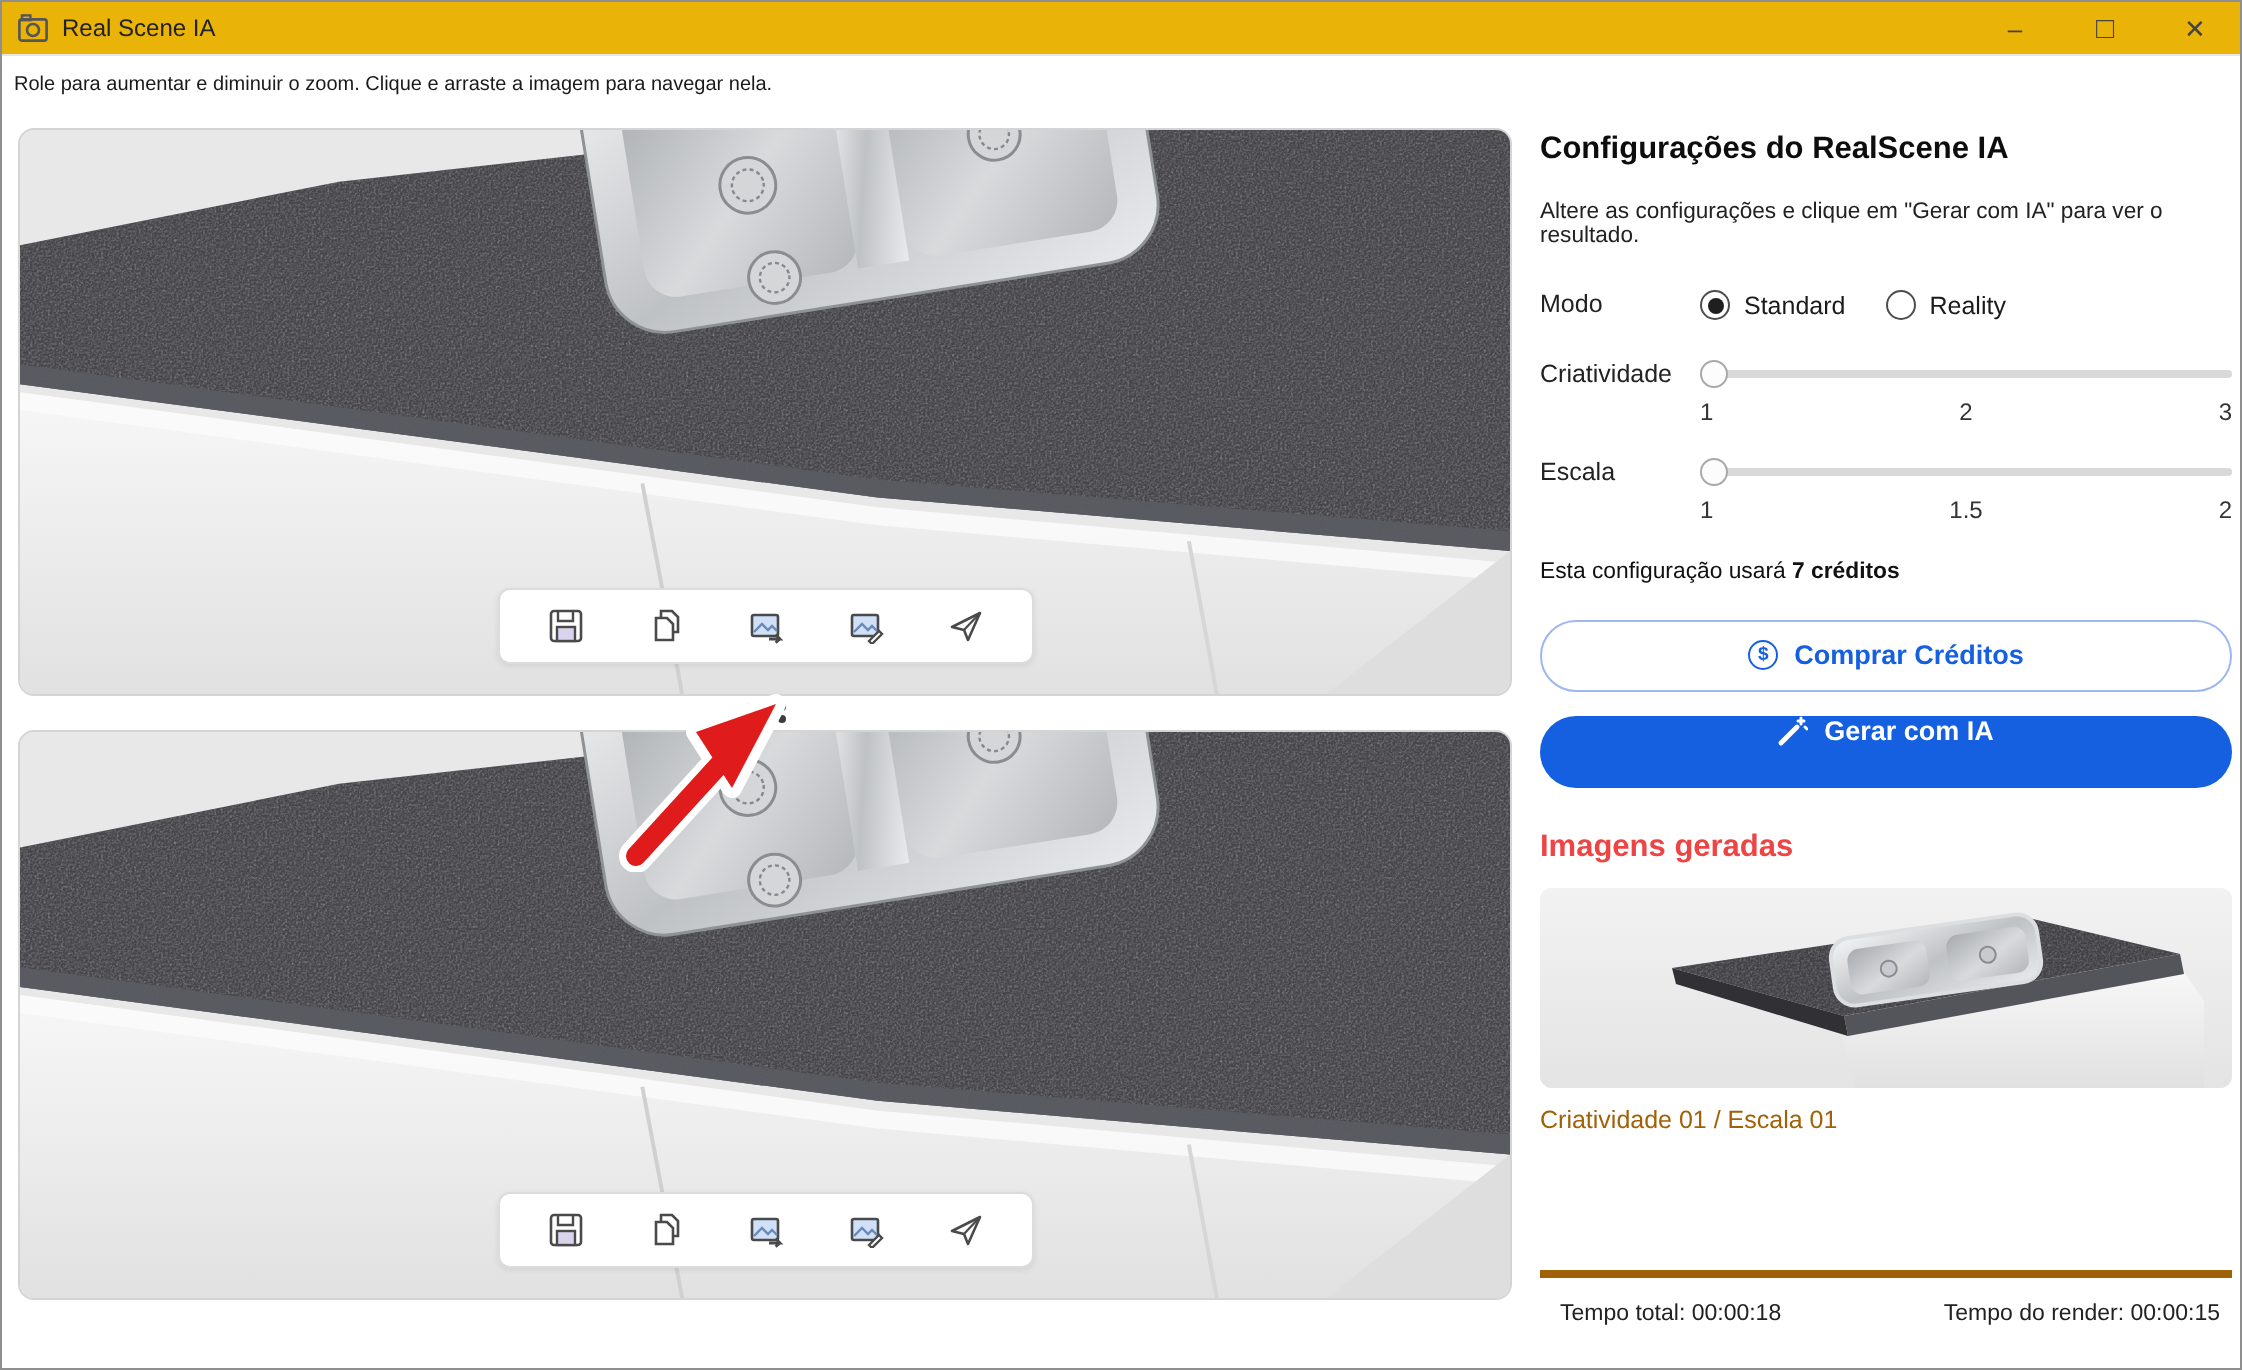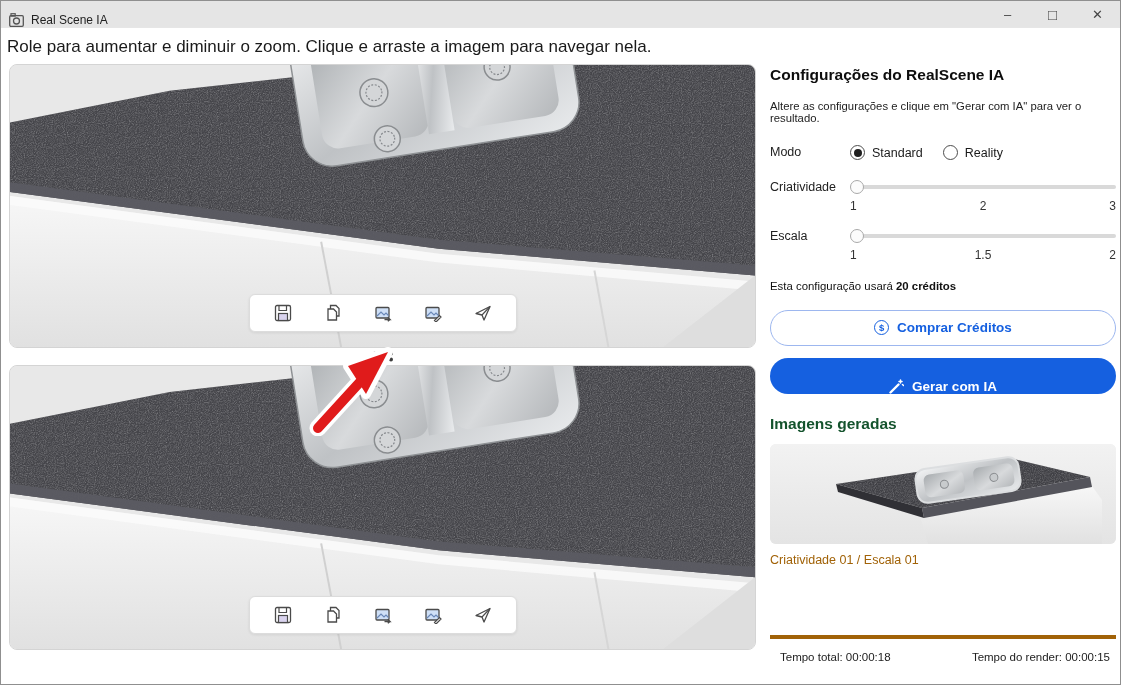--- a/index.html
+++ b/index.html
@@ -5,36 +5,36 @@
   * { margin:0; padding:0; box-sizing:border-box; }
   html,body { width:1121px; height:685px; overflow:hidden; }
   body {
     position:relative; background:#fff;
     border:1px solid #8f8f8f;
     font-family:"Liberation Sans", sans-serif;
     color:#1a1a1a;
   }
   
   .titlebar{
-    height:27px; display:flex; align-items:flex-end;
-    background:#e5e5e5; border-bottom:1px solid #e6e6e6;
+    height:27px; display:flex; align-items:center;
+    background:#eab308; border-bottom:1px solid #e6e6e6;
     padding-left:8px; font-size:12px; color:#222;
   }
   .app-icon{ display:flex; margin-right:7px; }
   .tb-spacer{ flex:1; }
   .tb-btn{
     width:45px; height:26px; display:flex; align-items:center; justify-content:center;
     background:none; border:none; font-size:13px; color:#444; cursor:pointer;
     font-family:"Liberation Sans", sans-serif;
   }
   .tb-btn.max{ font-size:15px; }
   
   .instruction{
     position:absolute; left:6px; top:36px;
-    font-size:17px; color:#1a1a1a;text-align:center;
+    font-size:10px; color:#1a1a1a;text-align:center;
   }
   
   .viewer{ position:absolute; left:8px; top:63px; width:747px; }
   .panel{
     position:relative; width:747px; height:284px;
     border:1px solid #d4d4d4; border-radius:8px; overflow:hidden;
     background:#ececec; cursor:grab;
   }
   .panel.p2{ height:285px; }
   .scene{ width:100%; height:100%; display:block; }
@@ -95,23 +95,23 @@
   }
   .dollar-badge{
     width:15px; height:15px; border:1.3px solid var(--blue); border-radius:50%;
     display:flex; align-items:center; justify-content:center;
     font-size:9.5px; font-weight:700; flex:none;
   }
   .btn-gen{
     margin-top:12px; height:36px; border-radius:18px; border:none;
     background:var(--blue); color:#fff; font-weight:700; font-size:13.5px;
     font-family:"Liberation Sans",sans-serif;
-    display:flex; align-items:flex-end; justify-content:center; gap:8px; cursor:pointer; width:100%;
-  }
-  .gen-title{ margin-top:21px; font-size:15.5px; font-weight:700; color:#14532d; }
+    display:flex; align-items:flex-start; justify-content:center; gap:8px; cursor:pointer; width:100%;
+  }
+  .gen-title{ margin-top:21px; font-size:15.5px; font-weight:700; color:#ef4444; }
   .thumb{
     margin-top:11px; width:346px; height:100px; border-radius:6px;
     overflow:hidden; background:#eee; cursor:pointer;
   }
   .thumb svg{ width:100%; height:100%; display:block; }
   .caption{ margin-top:9px; font-size:12.5px; color:#a16207; }
   .sb-footer{
     margin-top:auto; display:flex; justify-content:space-between;
     font-size:11.5px; color:#222; padding:12px 6px 12px 10px;
     border-top:4px solid #a16207;
@@ -365,21 +365,21 @@
       </span>
       <span class="ticks" style="display:flex">
         <span>1</span>
         <span>1.5</span>
         <span>2</span>
       </span>
     </span>
   </div>
 
   <div class="credits">
-    <div><span>Esta configuração usará </span><b>20 créditos</b></div>
+    <div><span>Esta configuração usará </span><b>7 créditos</b></div>
   </div>
 
   <button class="btn-buy">
     <span class="dollar-badge">$</span>
     <span>Comprar Créditos</span>
   </button>
 
   <button class="btn-gen">
     <svg width="15" height="15" viewBox="0 0 15 15">
       <line x1="1.5" y1="13.5" x2="9.5" y2="5.5" stroke="#fff" stroke-width="2.4" stroke-linecap="round"></line>

